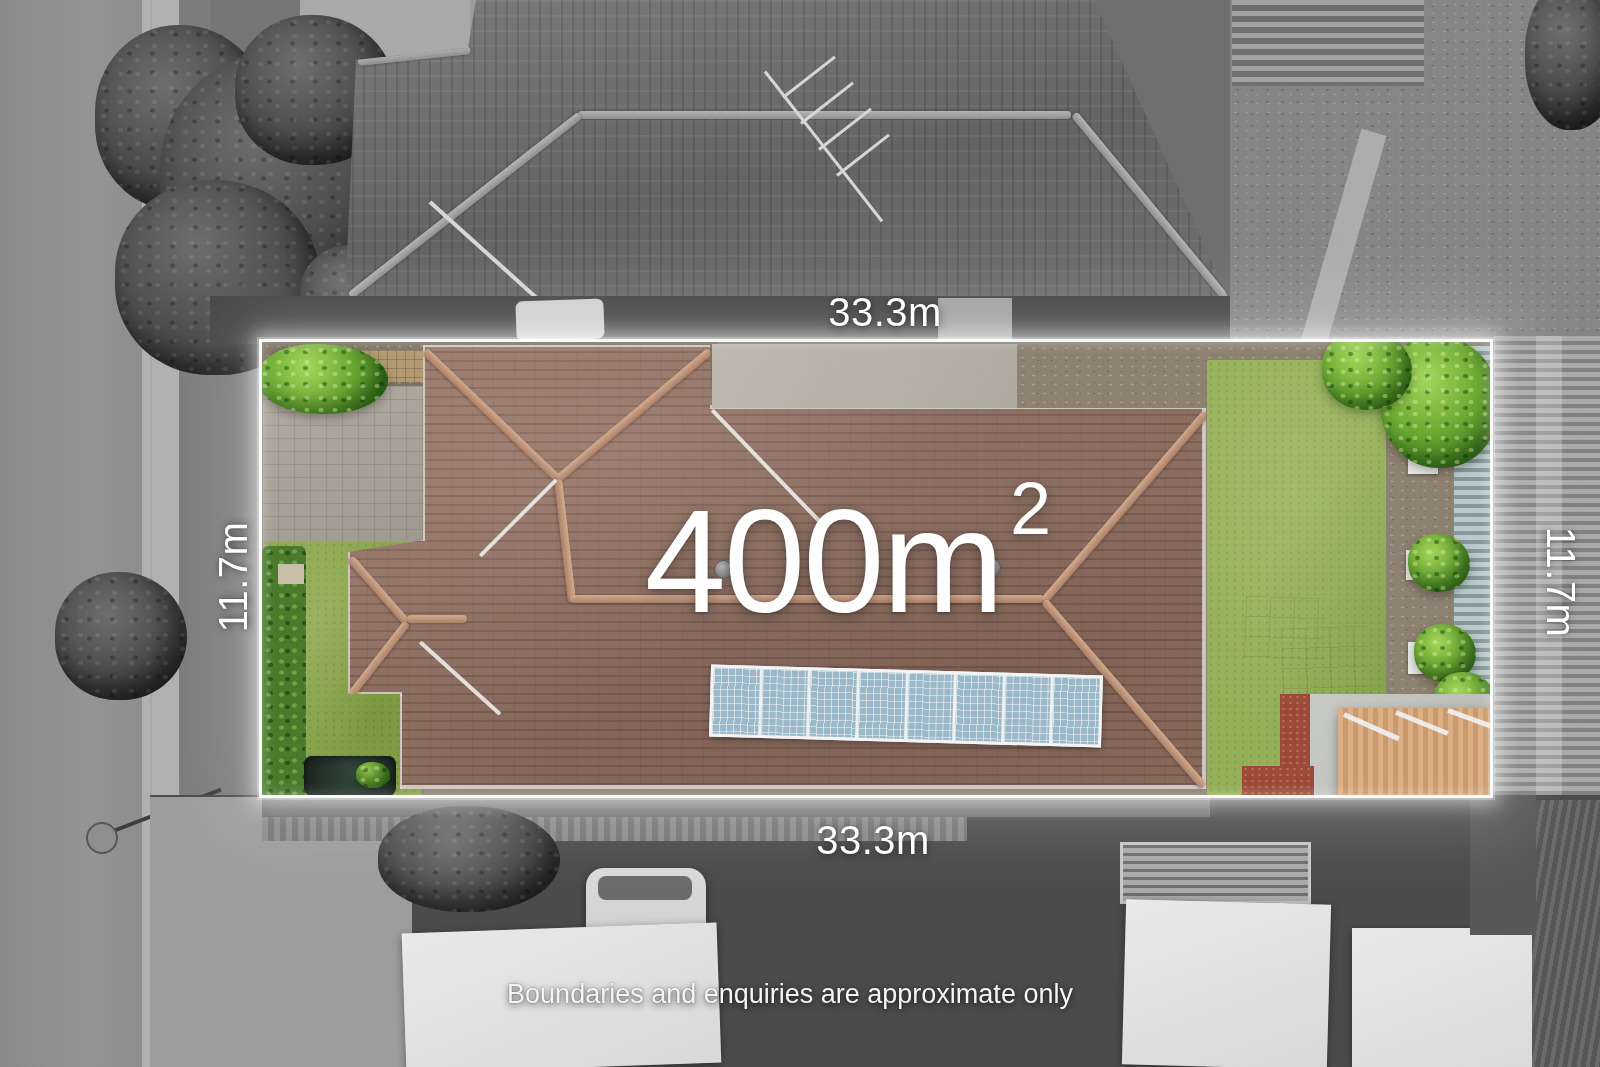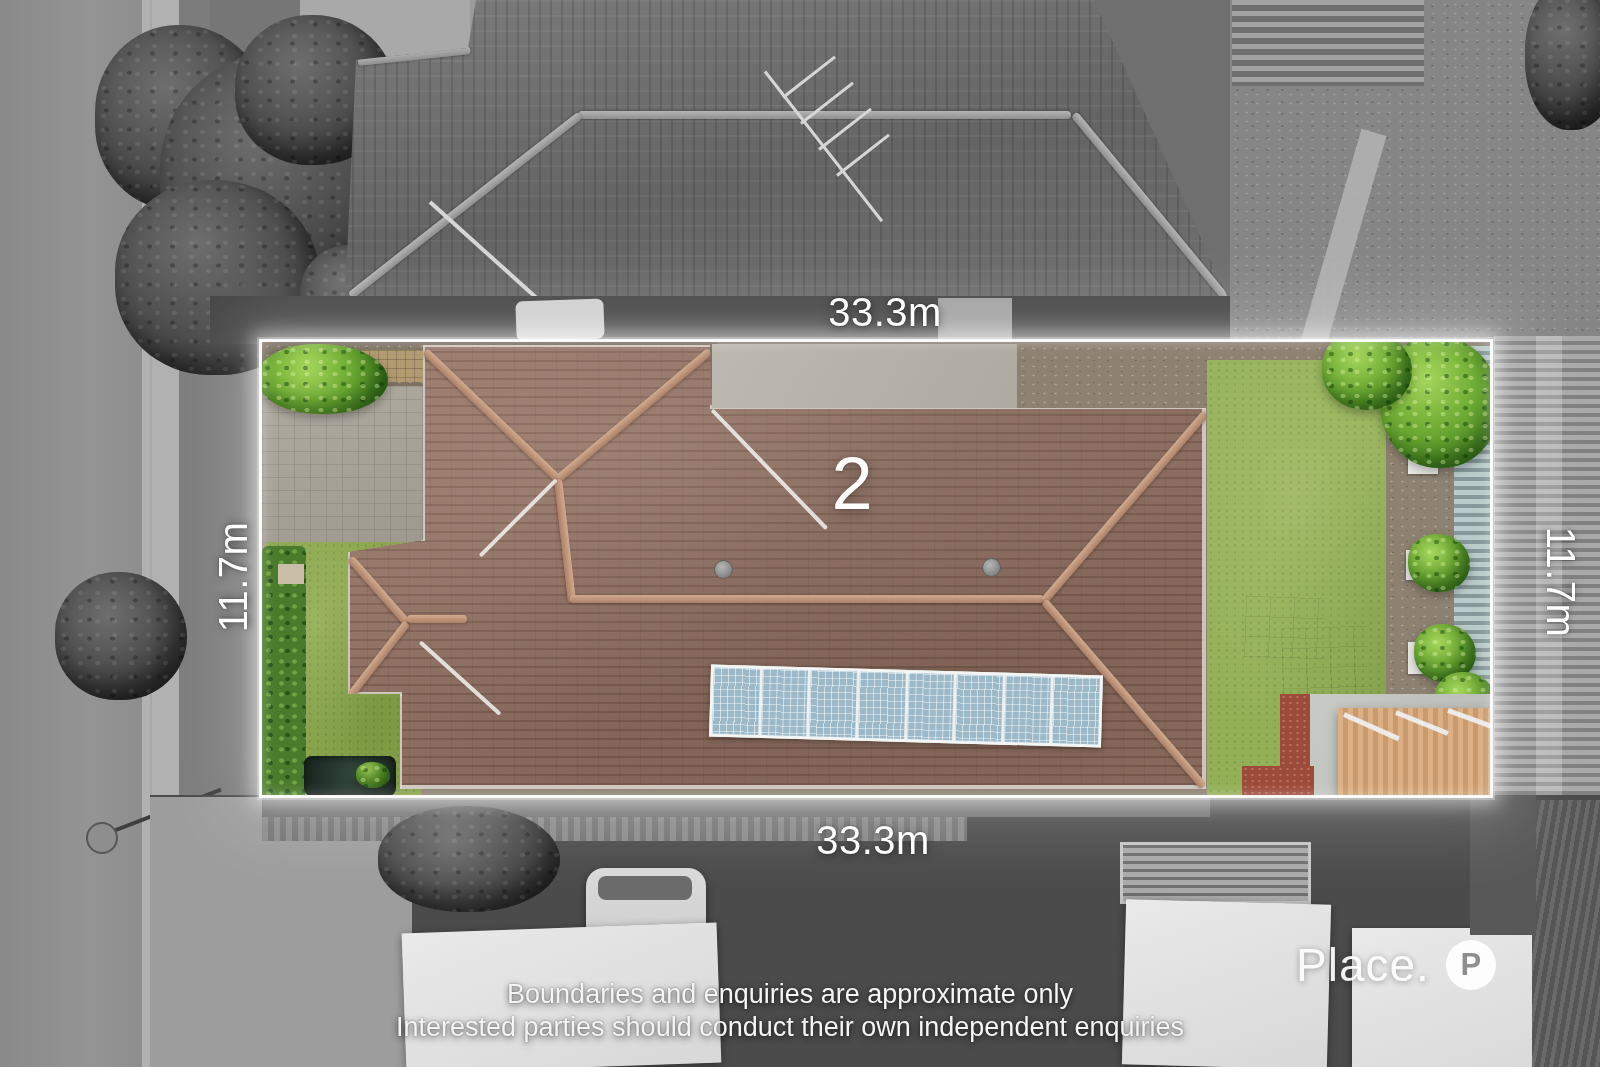--- a/index.html
+++ b/index.html
@@ -281,28 +281,22 @@
   </div>
 
   <div class="abs boundary" style="left:259px;top:339px;width:1228px;height:453px;"></div>
 
   <div class="dim" style="left:885px;top:290px;transform:translateX(-50%);">33.3m</div>
   <div class="dim" style="left:873px;top:818px;transform:translateX(-50%);">33.3m</div>
   <div class="dim" style="left:233px;top:577px;transform:translate(-50%,-50%) rotate(-90deg);">11.7m</div>
   <div class="dim" style="left:1560px;top:582px;transform:translate(-50%,-50%) rotate(90deg);">11.7m</div>
 
   <div class="area-label">
+    <span>400m</span>
     <span class="area-exp">2</span>
   </div>
 
   <div class="disclaimer">
     <div>Boundaries and enquiries are approximate only</div>
-    <div>Interested parties should conduct their own independent enquiries</div>
-  </div>
-
-  <div class="logo">
-    <span class="logo-text">Place.</span>
-    <span class="logo-badge">
-      <span>P</span>
-    </span>
-  </div>
+  </div>
+
 
 </div>
 
 </body></html>

